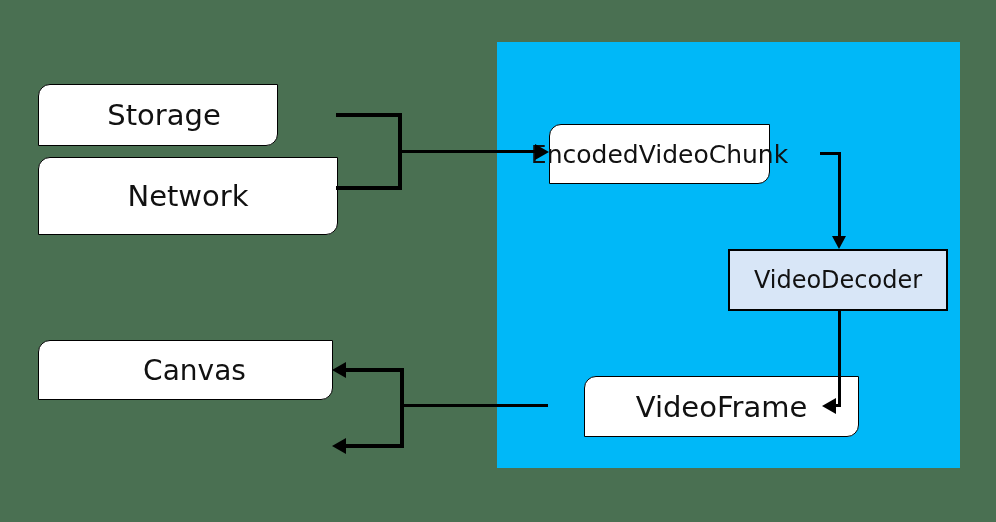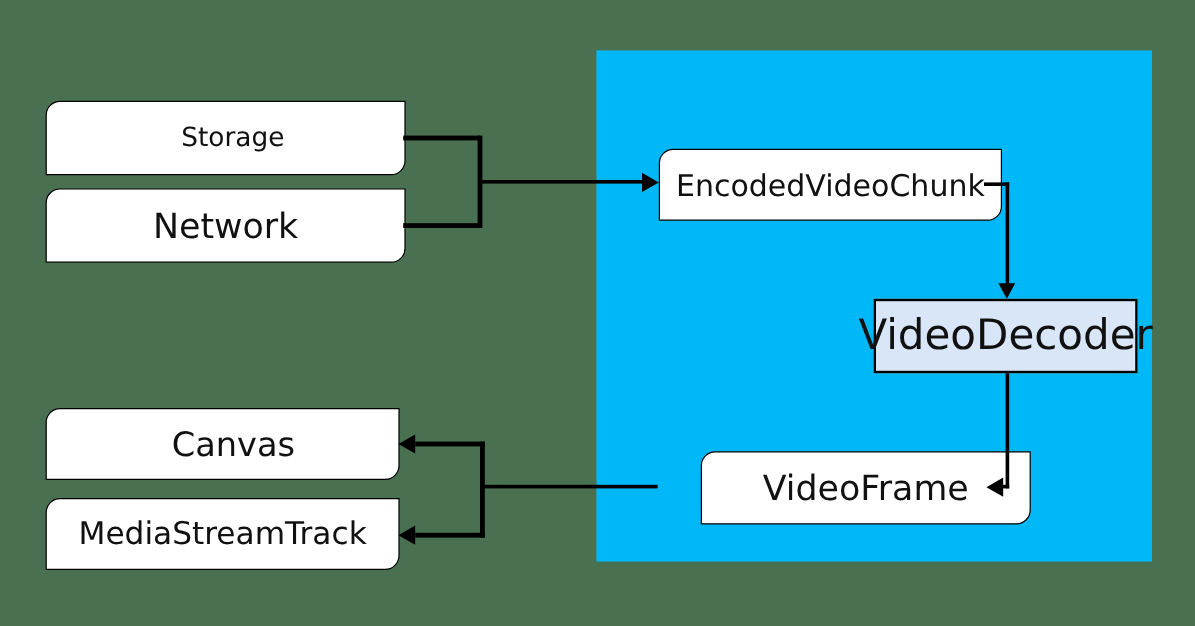--- a/index.html
+++ b/index.html
@@ -28,27 +28,27 @@
     box-sizing: border-box;
     background: #ffffff;
     border: 1.5px solid #000000;
     border-radius: 12px 0 12px 0;
     display: flex;
     align-items: center;
     justify-content: center;
     color: #111111;
     white-space: nowrap;
   }
-  .node-storage   { left: 38px;  top: 84px;  width: 300px; height: 62px; font-size: 22px; padding-left: 12px; }
-  .node-network   { left: 38px;  top: 157px; width: 300px; height: 62px; font-size: 29px; }
+  .node-storage   { left: 38px;  top: 84px;  width: 240px; height: 62px; font-size: 29px; padding-left: 12px; }
+  .node-network   { left: 38px;  top: 157px; width: 300px; height: 78px; font-size: 29px; }
   .node-canvas    { left: 38px;  top: 340px; width: 295px; height: 60px; font-size: 28px; padding-left: 18px; }
   .node-mst       { left: 38px;  top: 415px; width: 295px; height: 60px; font-size: 26px; }
-  .node-evc       { left: 549px; top: 124px; width: 286px; height: 60px; font-size: 25px; }
+  .node-evc       { left: 549px; top: 124px; width: 221px; height: 60px; font-size: 25px; }
   .node-vdecoder  {
-    left: 728px; top: 249px; width: 220px; height: 62px; font-size: 35px;
+    left: 728px; top: 249px; width: 220px; height: 62px; font-size: 24px;
     background: #d8e6f7;
     border: 2px solid #000000;
     border-radius: 0;
   }
   .node-vframe    { left: 548px; top: 376px; width: 275px; height: 61px; font-size: 29px; margin-left: 36px; }
 
   .line {
     position: absolute;
     background: #000000;
   }
@@ -106,23 +106,20 @@
   <div class="node node-vdecoder">
     <span>VideoDecoder</span>
   </div>
   <div class="node node-vframe">
     <span>VideoFrame</span>
   </div>
 
   <div class="node node-canvas">
     <span>Canvas</span>
   </div>
-  <div class="node node-mst">
-    <span>MediaStreamTrack</span>
-  </div>
 
   <div class="line stub-storage"></div>
   <div class="line stub-network"></div>
   <div class="line bracket-top-v"></div>
   <div class="line line-to-evc"></div>
   <div class="arrowhead arrow-right ah-evc"></div>
 
   <div class="line line-evc-out-h"></div>
   <div class="line line-evc-out-v"></div>
   <div class="arrowhead arrow-down ah-vdecoder"></div>

